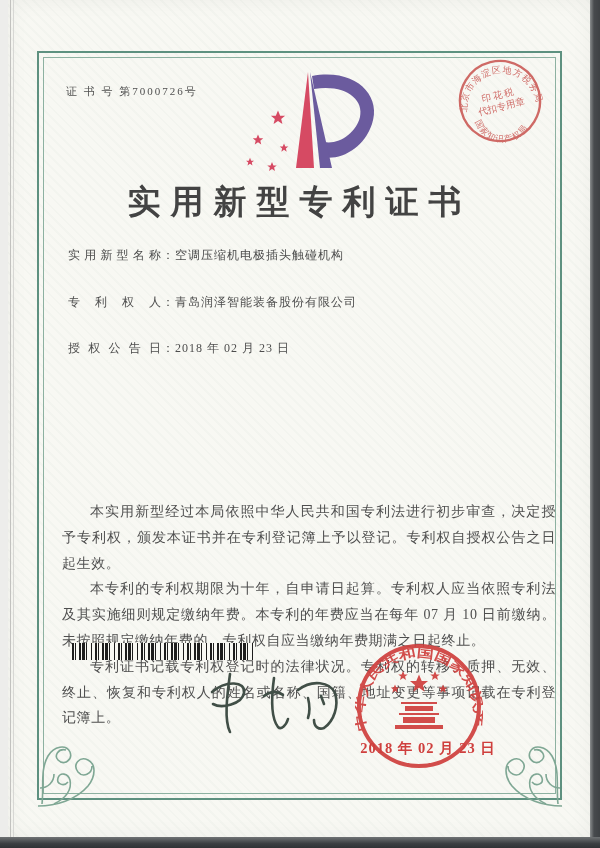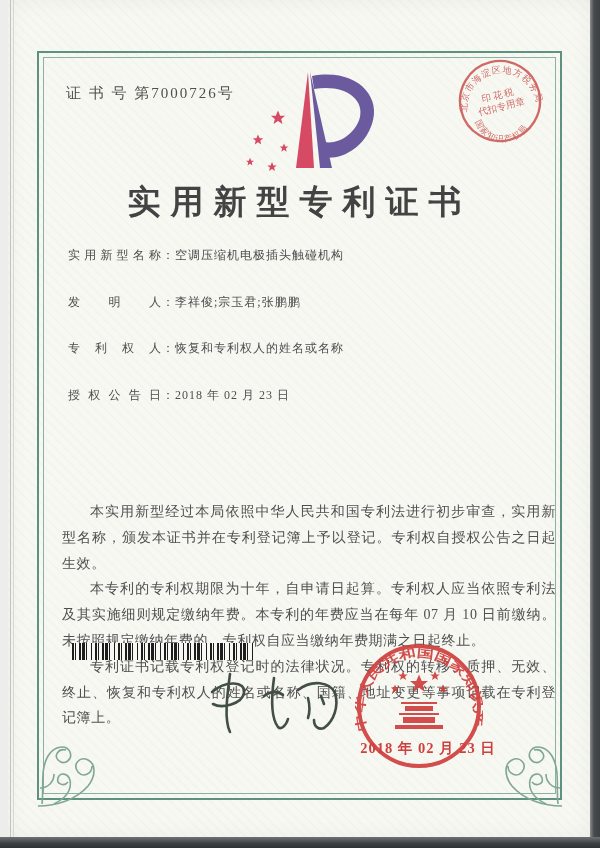--- a/index.html
+++ b/index.html
@@ -17,21 +17,21 @@
     background-image:repeating-linear-gradient(45deg, rgba(130,168,148,0.045) 0 2px, transparent 2px 7px);
     box-shadow:inset 0 0 22px rgba(0,0,0,0.05); }
   .page-edge { position:absolute; left:2px; top:0; width:4px; height:838px;
     border-left:1px solid #c2c2bf; border-right:1px solid #d7d7d4; }
 
   .frame { position:absolute; left:29px; top:51px; width:525px; height:749px;
     border:2px solid #5e9180; }
   .frame-inner { position:absolute; left:4px; top:4px; right:4px; bottom:4px;
     border:1px solid #8db1a1; }
 
-  .cert-number { position:absolute; left:58px; top:84px; font-size:15px;
+  .cert-number { position:absolute; left:58px; top:84px; font-size:11px;
     letter-spacing:2px; color:#4f4f4f; }
 
   .logo { position:absolute; left:226px; top:66px; width:150px; height:115px; }
 
   .title { position:absolute; left:29px; top:180px; width:525px; text-align:center;
     font-size:33px; font-weight:700; letter-spacing:10px; color:#434343; }
 
   .fields { position:absolute; left:60px; top:247px; width:470px; }
   .field { height:46.6px; font-size:12px; color:#4d4d4d; letter-spacing:1px; white-space:nowrap; }
   .field-label { display:inline-block; width:94px; text-align:justify; text-align-last:justify; }
@@ -92,32 +92,29 @@
       </g>
     </svg>
 
     <div class="title">实用新型专利证书</div>
 
     <div class="fields">
       <div class="field">
         <span class="field-label">实用新型名称</span><span>：</span><span>空调压缩机电极插头触碰机构</span>
       </div>
       <div class="field">
-        <span class="field-label">发明人</span><span>：</span><span>李祥俊;宗玉君;张鹏鹏</span>
-      </div>
-      <div class="field">
-        <span class="field-label">专利权人</span><span>：</span><span>恢复和专利权人的姓名或名称</span>
+        <span class="field-label">专利权人</span><span>：</span><span>青岛润泽智能装备股份有限公司</span>
       </div>
       <div class="field">
         <span class="field-label">授权公告日</span><span>：</span><span>2018 年 02 月 23 日</span>
       </div>
     </div>
 
     <div class="paragraphs">
-      <p>本实用新型经过本局依照中华人民共和国专利法进行初步审查，实用新型名称，颁发本证书并在专利登记簿上予以登记。专利权自授权公告之日起生效。</p>
+      <p>本实用新型经过本局依照中华人民共和国专利法进行初步审查，决定授予专利权，颁发本证书并在专利登记簿上予以登记。专利权自授权公告之日起生效。</p>
       <p>本专利的专利权期限为十年，自申请日起算。专利权人应当依照专利法及其实施细则规定缴纳年费。本专利的年费应当在每年 07 月 10 日前缴纳。未按照规定缴纳年费的，专利权自应当缴纳年费期满之日起终止。</p>
       <p>专利证书记载专利权登记时的法律状况。专利权的转移、质押、无效、终止、恢复和专利权人的姓名或名称、国籍、地址变更等事项记载在专利登记簿上。</p>
     </div>
 
     <div class="barcode"></div>
 
 
     <svg class="signature" viewBox="0 0 160 90">
       <g fill="none" stroke="#414f47" stroke-width="2.6" stroke-linecap="round">
         <path d="M22,26 C36,14 56,15 54,27 C52,38 32,43 23,38"></path>

